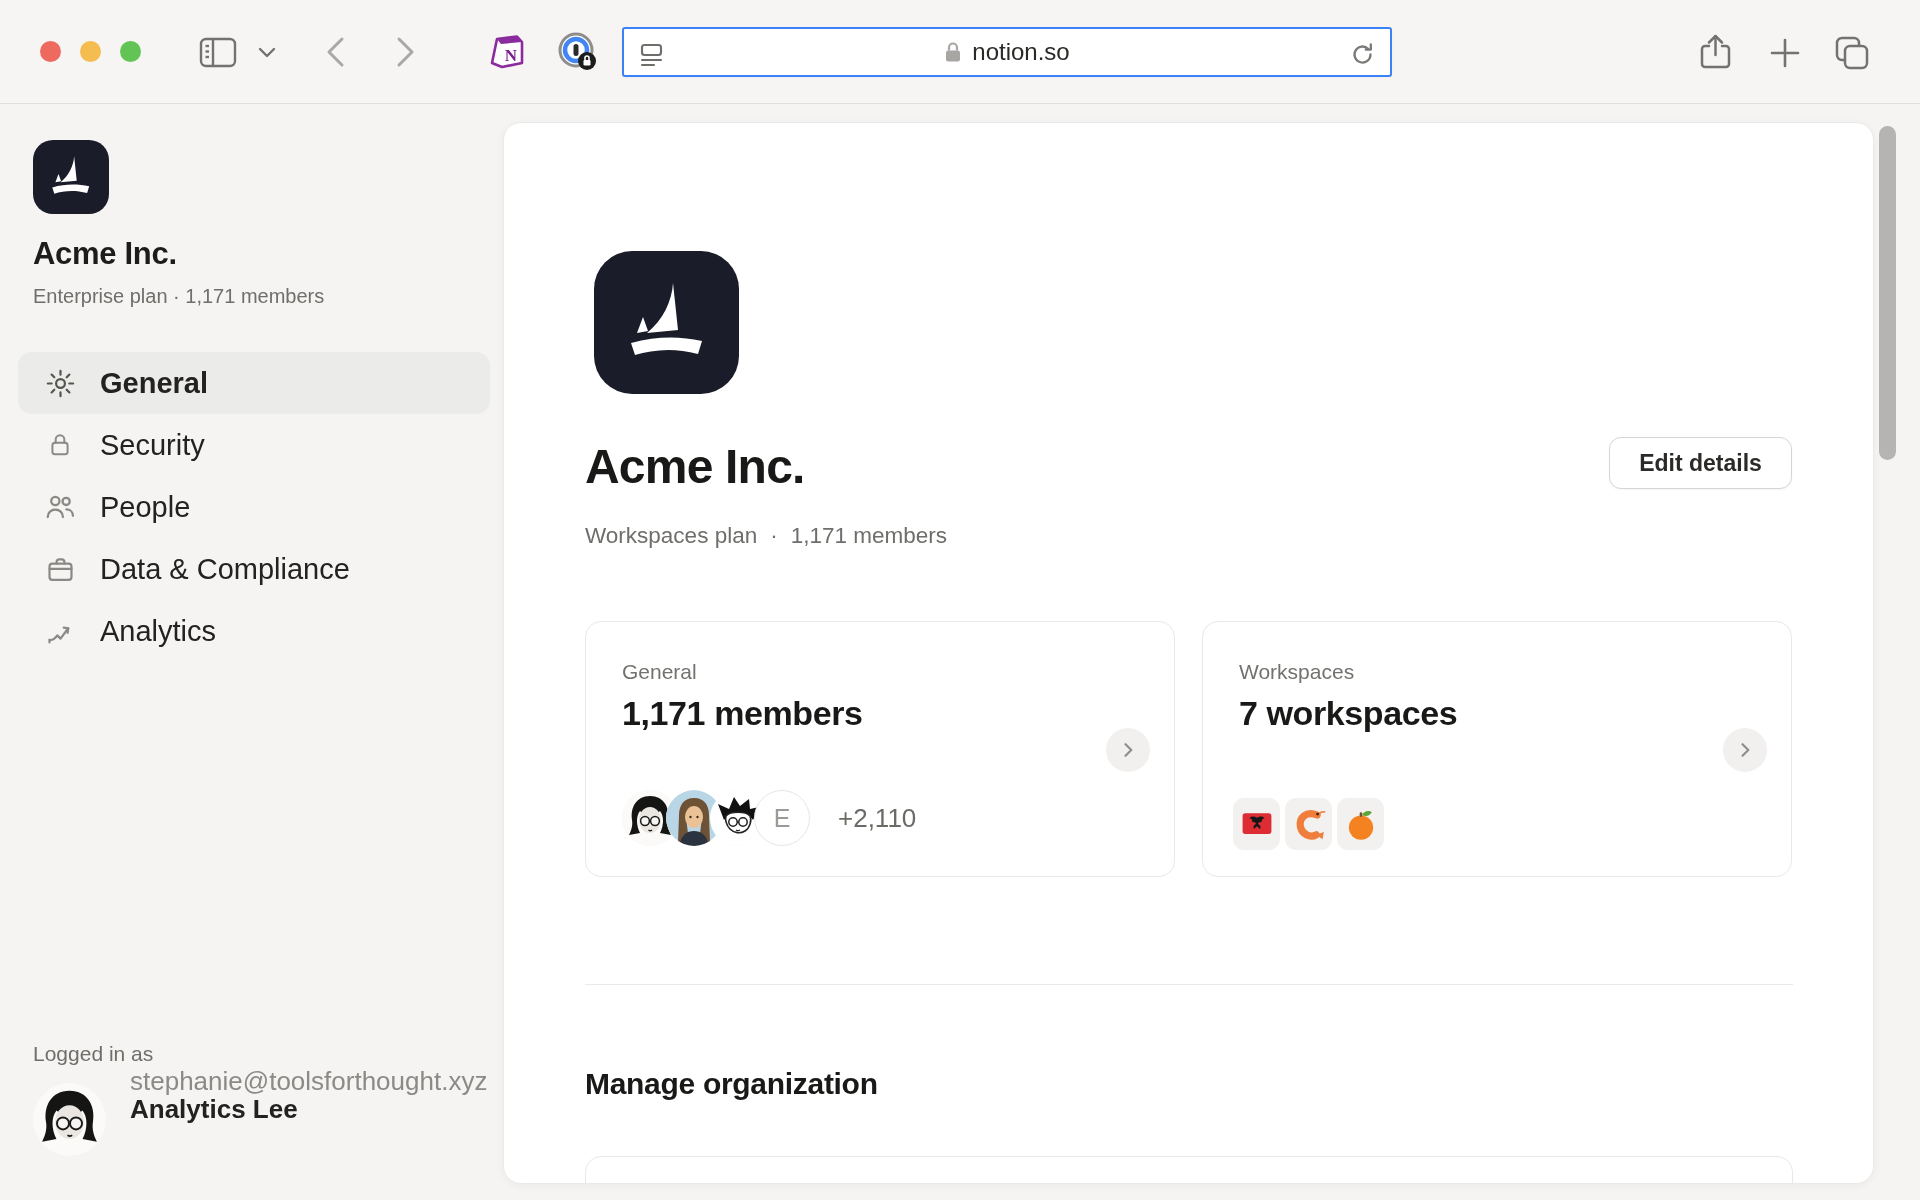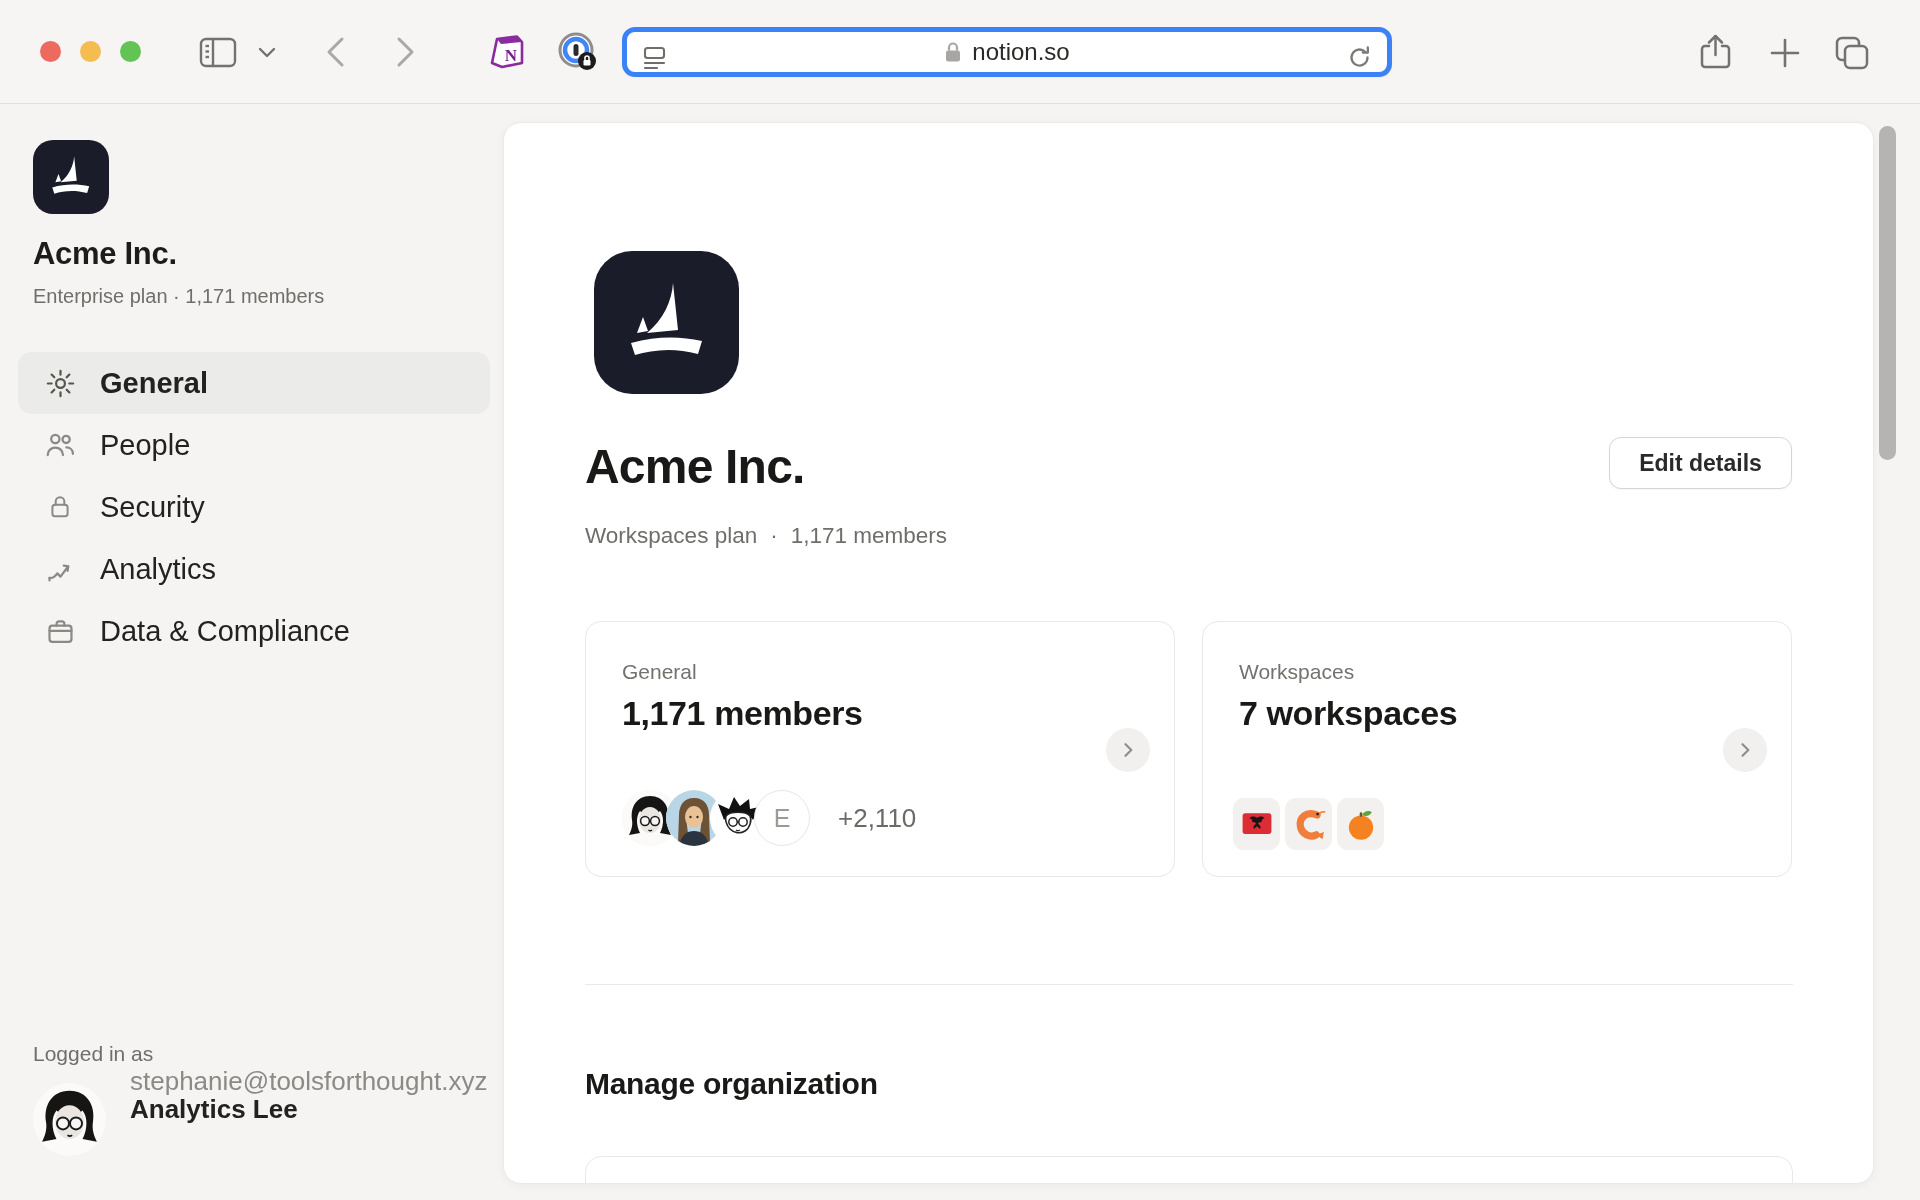--- a/index.html
+++ b/index.html
@@ -7,21 +7,21 @@
   body { font-family:"Liberation Sans", sans-serif; background:#f5f4f2; color:#1f1e1c; }
   .abs { position:absolute; }
   #app { position:relative; width:1920px; height:1200px; }
 
   
   .chrome { left:0; top:0; width:1920px; height:104px; background:#f6f5f3; border-bottom:1px solid #e0dfdd; z-index:5; }
   .traffic { left:40px; top:41px; display:flex; gap:19px; }
   .traffic span { width:21px; height:21px; border-radius:50%; display:block; }
   .chrome-icon { color:#747371; }
   .chrome svg { display:block; }
-  .urlbar { left:622px; top:27px; width:770px; height:50px; background:#ffffff; border:5px solid #3b82f6; border-radius:13px; box-shadow:0 1px 2px rgba(0,0,0,0.03); display:flex; align-items:center; justify-content:center; }
+  .urlbar { left:622px; top:27px; width:770px; height:50px; background:#ffffff; border:2px solid #3b82f6; border-radius:3px; box-shadow:0 1px 2px rgba(0,0,0,0.03); display:flex; align-items:center; justify-content:center; }
   .urlbar .reader { position:absolute; left:16px; top:13px; }
   .urlbar .reload { position:absolute; right:14px; top:12px; }
   .url-text { font-size:24px; color:#2a2927; margin-left:10px; }
 
   
   .side-logo { left:33px; top:140px; width:76px; height:74px; border-radius:20px; background:#1a1d29; display:flex; align-items:center; justify-content:center; }
   .side-org-name { left:33px; top:236px; font-size:31px; font-weight:700; color:#1d1c1a; letter-spacing:-0.3px; }
   .side-org-meta { left:33px; top:285px; font-size:20px; color:#6f6e6b; }
   .nav { left:18px; top:352px; width:472px; }
   .nav-item { height:62px; display:flex; align-items:center; padding-left:26px; border-radius:14px; cursor:pointer; }
@@ -174,57 +174,57 @@
       <span class="nicon">
         <svg width="31" height="31" viewBox="0 0 24 24" fill="none" stroke="#55544f" stroke-width="1.7" stroke-linecap="round">
           <circle cx="12" cy="12" r="3.4"></circle>
           <path d="M12 2.2 v3 M12 18.8 v3 M2.2 12 h3 M18.8 12 h3 M5.1 5.1 l2.1 2.1 M16.8 16.8 l2.1 2.1 M18.9 5.1 L16.8 7.2 M7.2 16.8 l-2.1 2.1"></path>
         </svg>
       </span>
       <span class="nlabel">General</span>
     </div>
     <div class="nav-item">
       <span class="nicon">
+        <svg width="28" height="28" viewBox="0 0 24 24" fill="none" stroke="#8a8986" stroke-width="1.7" stroke-linecap="round">
+          <rect x="5.5" y="10" width="13" height="10" rx="2.2"></rect>
+          <path d="M8.3 10 V7.3 a3.7 3.7 0 0 1 7.4 0 V10"></path>
+        </svg>
+      </span>
+      <span class="nlabel">Security</span>
+    </div>
+    <div class="nav-item">
+      <span class="nicon">
         <svg width="32" height="32" viewBox="0 0 24 24" fill="none" stroke="#8a8986" stroke-width="1.7" stroke-linecap="round">
           <circle cx="8.5" cy="7.5" r="3.1"></circle>
           <path d="M2.8 19.5 c0-3.4 2.6-5.5 5.7-5.5 s5.7 2.1 5.7 5.5"></path>
           <circle cx="16.6" cy="7.8" r="2.7"></circle>
           <path d="M16.8 13.8 c2.9 0 4.9 2 4.9 4.8"></path>
         </svg>
       </span>
       <span class="nlabel">People</span>
     </div>
     <div class="nav-item">
       <span class="nicon">
-        <svg width="28" height="28" viewBox="0 0 24 24" fill="none" stroke="#8a8986" stroke-width="1.7" stroke-linecap="round">
-          <rect x="5.5" y="10" width="13" height="10" rx="2.2"></rect>
-          <path d="M8.3 10 V7.3 a3.7 3.7 0 0 1 7.4 0 V10"></path>
-        </svg>
-      </span>
-      <span class="nlabel">Security</span>
+        <svg width="31" height="31" viewBox="0 0 24 24" fill="none" stroke="#8a8986" stroke-width="1.7" stroke-linecap="round" stroke-linejoin="round">
+          <rect x="3.5" y="7.5" width="17" height="12.5" rx="2.2"></rect>
+          <path d="M9 7.5 V6 a1.8 1.8 0 0 1 1.8 -1.8 h2.4 A1.8 1.8 0 0 1 15 6 v1.5"></path>
+          <path d="M3.5 11.5 h17"></path>
+        </svg>
+      </span>
+      <span class="nlabel">Data &amp; Compliance</span>
     </div>
     <div class="nav-item">
       <span class="nicon">
         <svg width="31" height="31" viewBox="0 0 24 24" fill="none" stroke="#8a8986" stroke-width="1.7" stroke-linecap="round" stroke-linejoin="round">
           <path d="M3.5 18.5 C6 19 7.5 18 9.5 15 l2.5 2.5 6-8"></path>
           <polyline points="14.5,9 18,9.5 17.5,13"></polyline>
           <path d="M3.5 18.5 V20.5"></path>
         </svg>
       </span>
       <span class="nlabel">Analytics</span>
-    </div>
-    <div class="nav-item">
-      <span class="nicon">
-        <svg width="31" height="31" viewBox="0 0 24 24" fill="none" stroke="#8a8986" stroke-width="1.7" stroke-linecap="round" stroke-linejoin="round">
-          <rect x="3.5" y="7.5" width="17" height="12.5" rx="2.2"></rect>
-          <path d="M9 7.5 V6 a1.8 1.8 0 0 1 1.8 -1.8 h2.4 A1.8 1.8 0 0 1 15 6 v1.5"></path>
-          <path d="M3.5 11.5 h17"></path>
-        </svg>
-      </span>
-      <span class="nlabel">Data &amp; Compliance</span>
     </div>
   </div>
 
   <div class="abs logged-label">Logged in as</div>
   <div class="abs user-avatar">
     <svg width="73" height="73" viewBox="0 0 56 56">
       <circle cx="28" cy="28" r="28" fill="#fbfaf8"></circle>
       <path d="M28 6 C14 6 8 18 10 30 C11 36 9 41 7 45 L18 43 C14 35 14 26 18 21 C23 26 33 26 38 21 C42 26 42 35 38 43 L49 45 C47 41 45 36 46 30 C48 18 42 6 28 6 Z" fill="#151514"></path>
       <ellipse cx="30" cy="9" rx="5" ry="2.5" fill="#151514"></ellipse>
       <ellipse cx="28" cy="30" rx="11" ry="13" fill="#e9e5e0"></ellipse>

